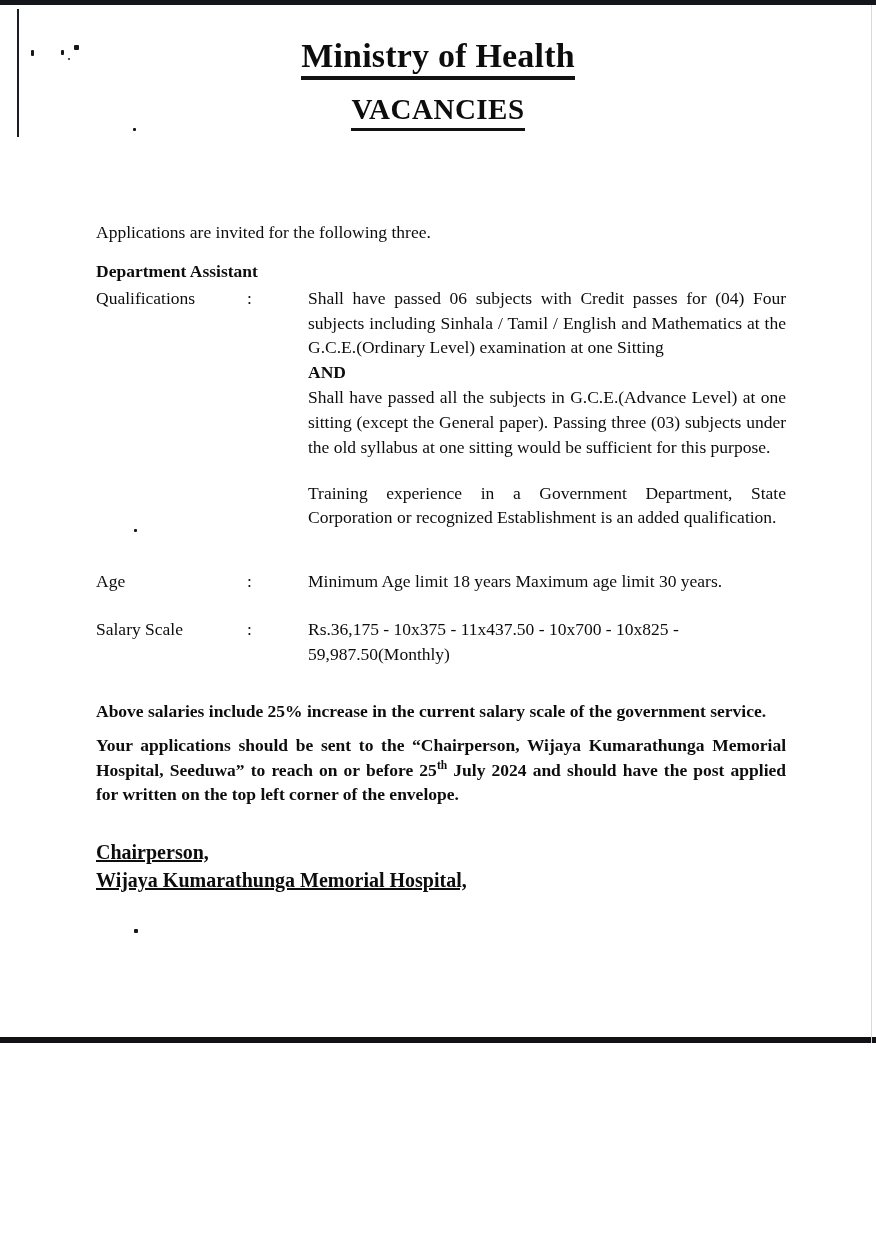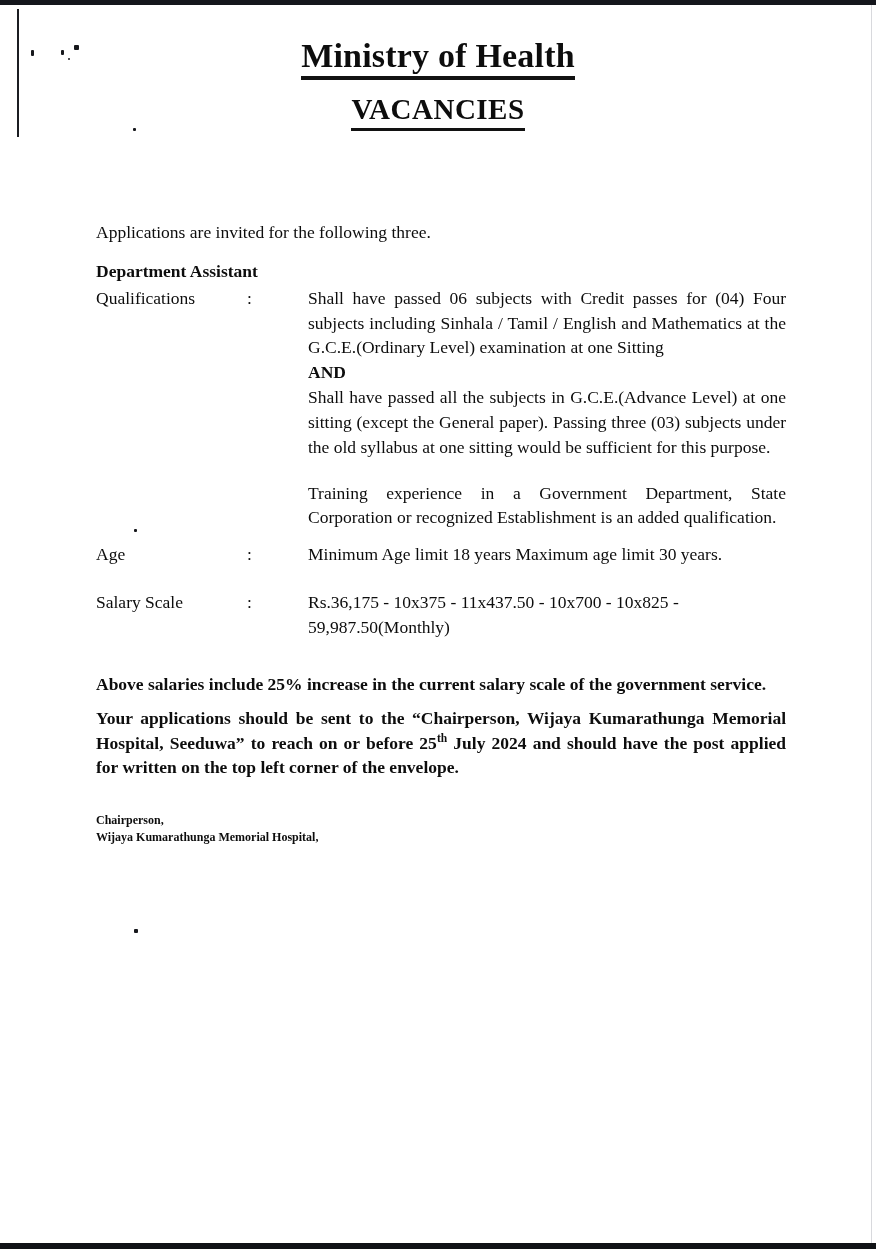--- a/index.html
+++ b/index.html
@@ -3,21 +3,21 @@
 <meta charset="utf-8">
 <style>
   html, body {
     margin: 0;
     padding: 0;
     background: #ffffff;
   }
   .page {
     position: relative;
     width: 876px;
-    height: 1249px;
+    height: 1043px;
     background: #ffffff;
     overflow: hidden;
     font-family: "Liberation Serif", "DejaVu Serif", serif;
     color: #0d0d0d;
   }
 
   
   .scan-edge-top {
     position: absolute;
     left: 0; top: 0;
@@ -110,21 +110,21 @@
     margin: 0 0 2px 0;
     font-weight: bold;
     font-size: 17.5px;
   }
 
   .row {
     display: flex;
     align-items: flex-start;
     margin-bottom: 0;
   }
-  .row-gap-age { margin-top: 12px; }
+  .row-gap-age { margin-top: 39px; }
   .row-gap-salary { margin-top: 23px; }
 
   .col-label {
     width: 151px;
     flex: 0 0 151px;
   }
   .col-colon {
     width: 61px;
     flex: 0 0 61px;
   }
@@ -164,22 +164,23 @@
   }
   sup {
     font-size: 0.66em;
     vertical-align: super;
     line-height: 0;
   }
 
   .signature {
     margin-top: 32px;
     font-weight: bold;
-    font-size: 12px;
+    font-size: 20px;
     line-height: 1.38;
+    text-decoration: underline;
   }
   .signature div { white-space: nowrap; }
 </style>
 </head>
 <body>
 
 <div class="page">
 
   <div class="scan-edge-top"></div>
   <div class="scan-edge-bottom"></div>

